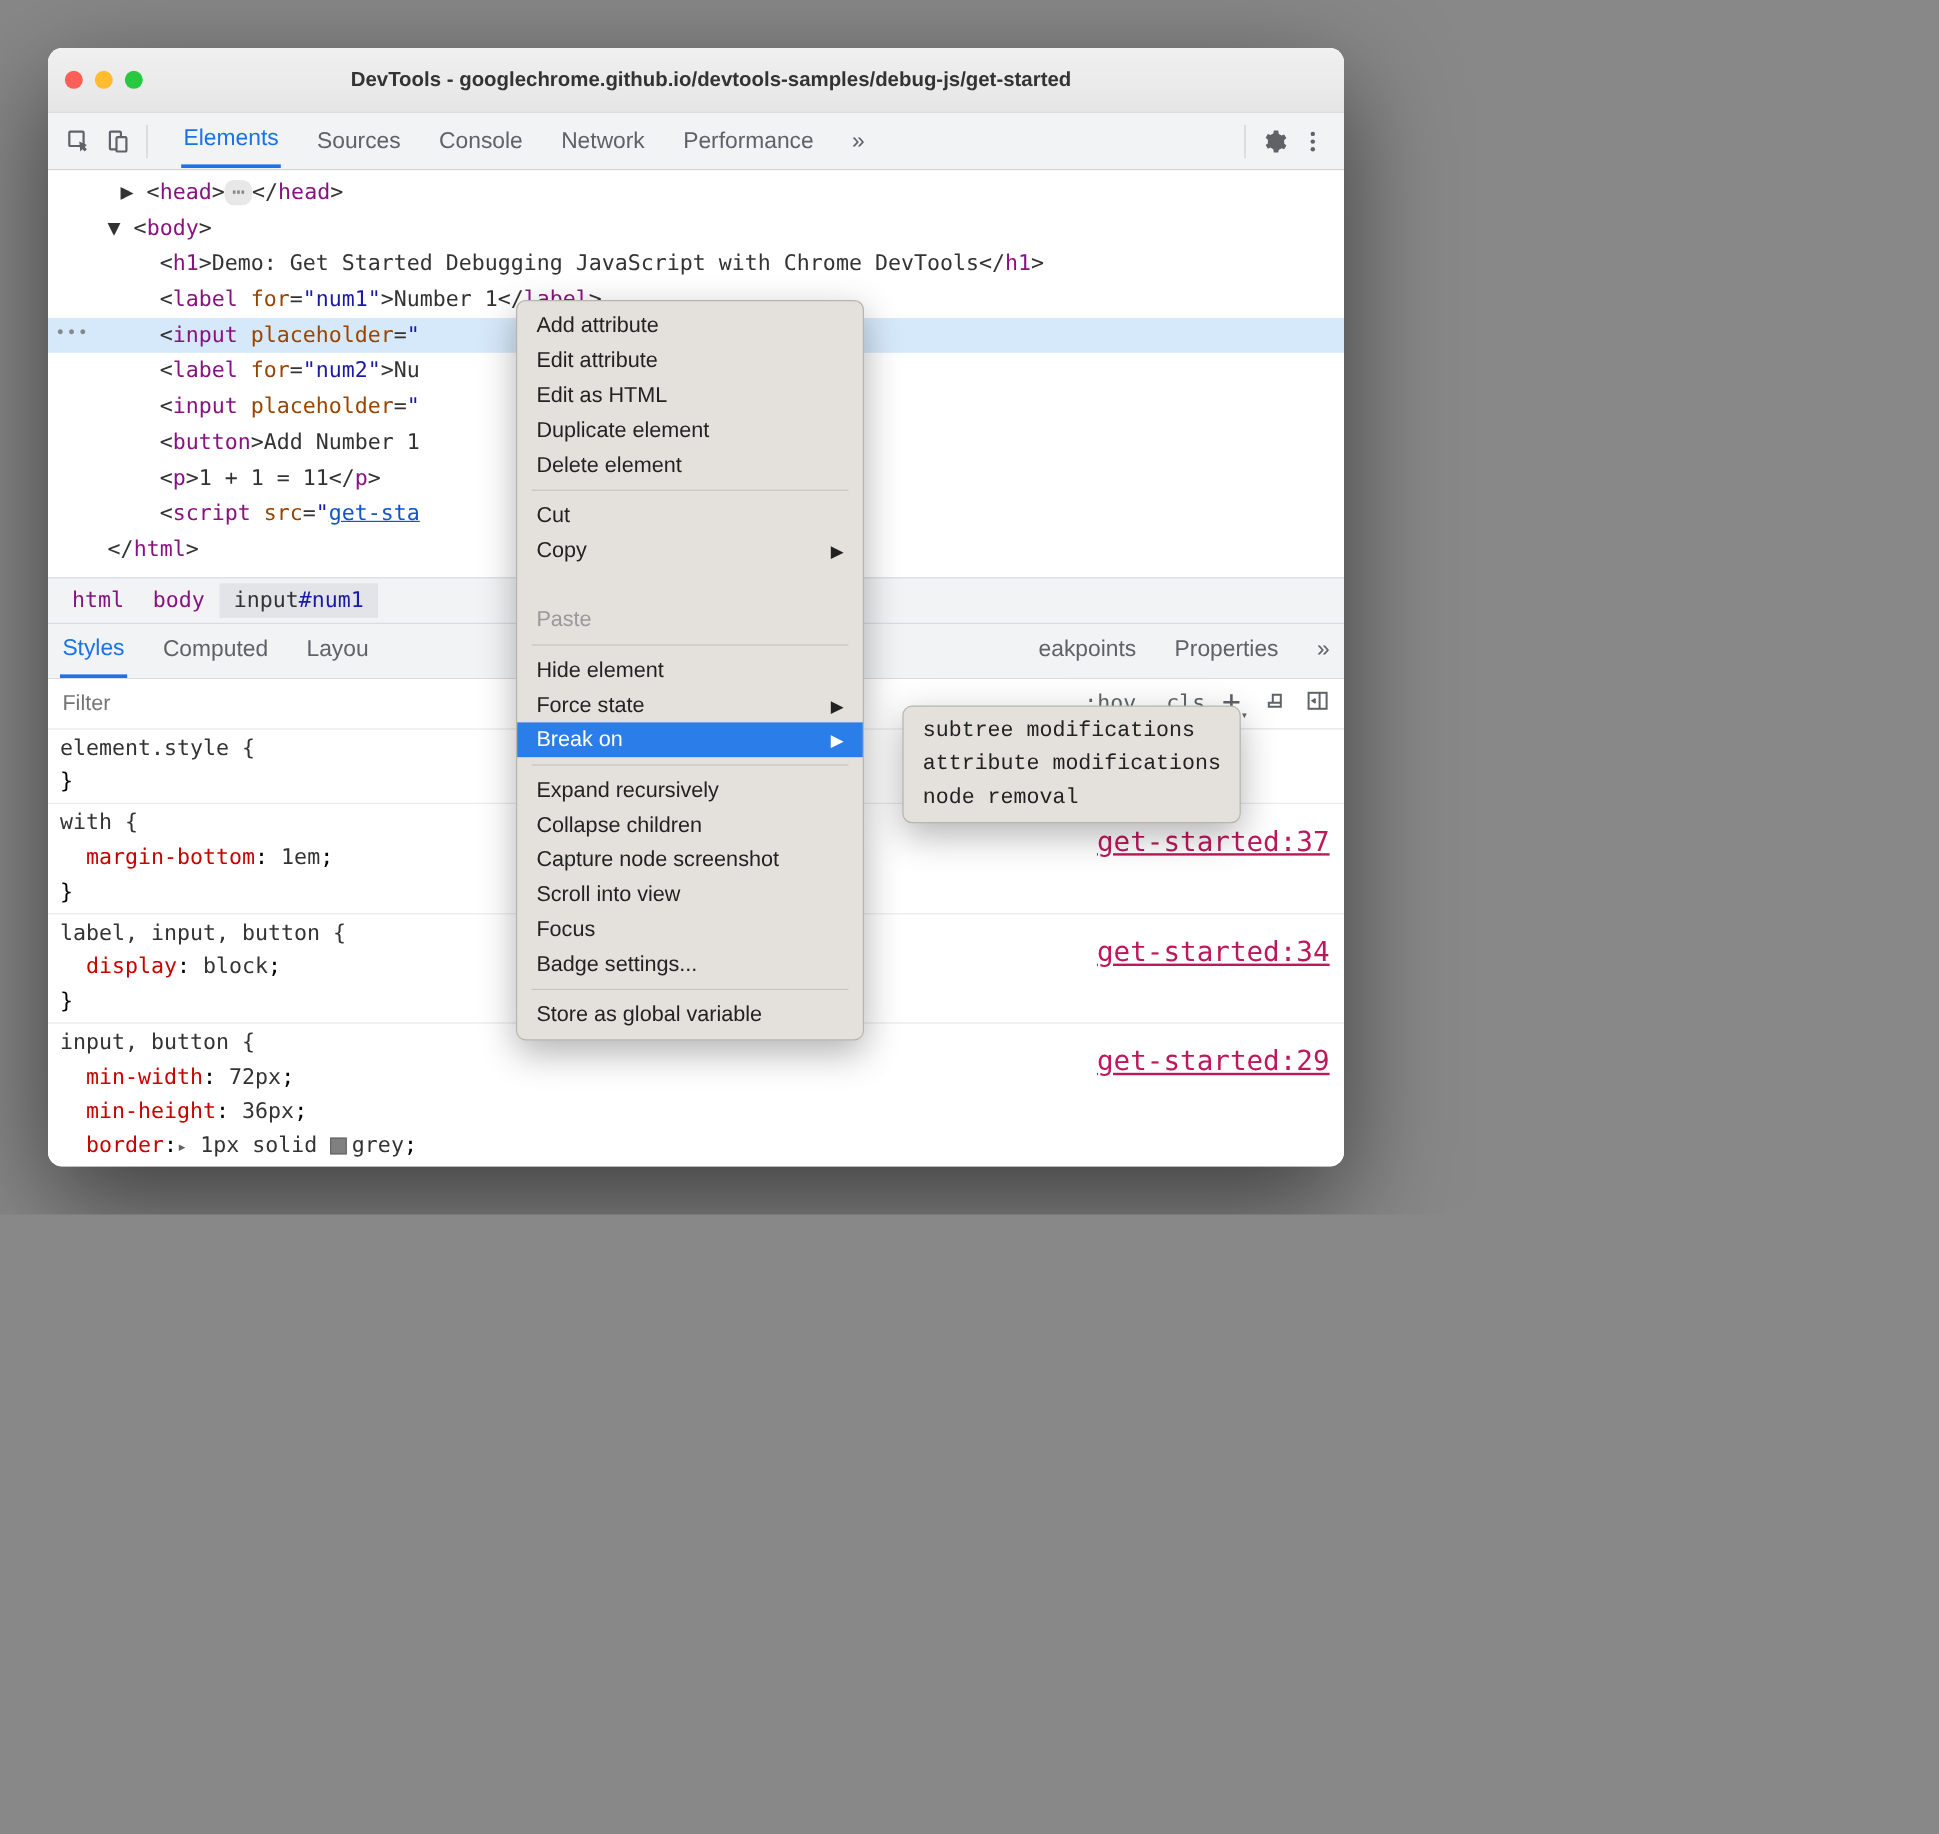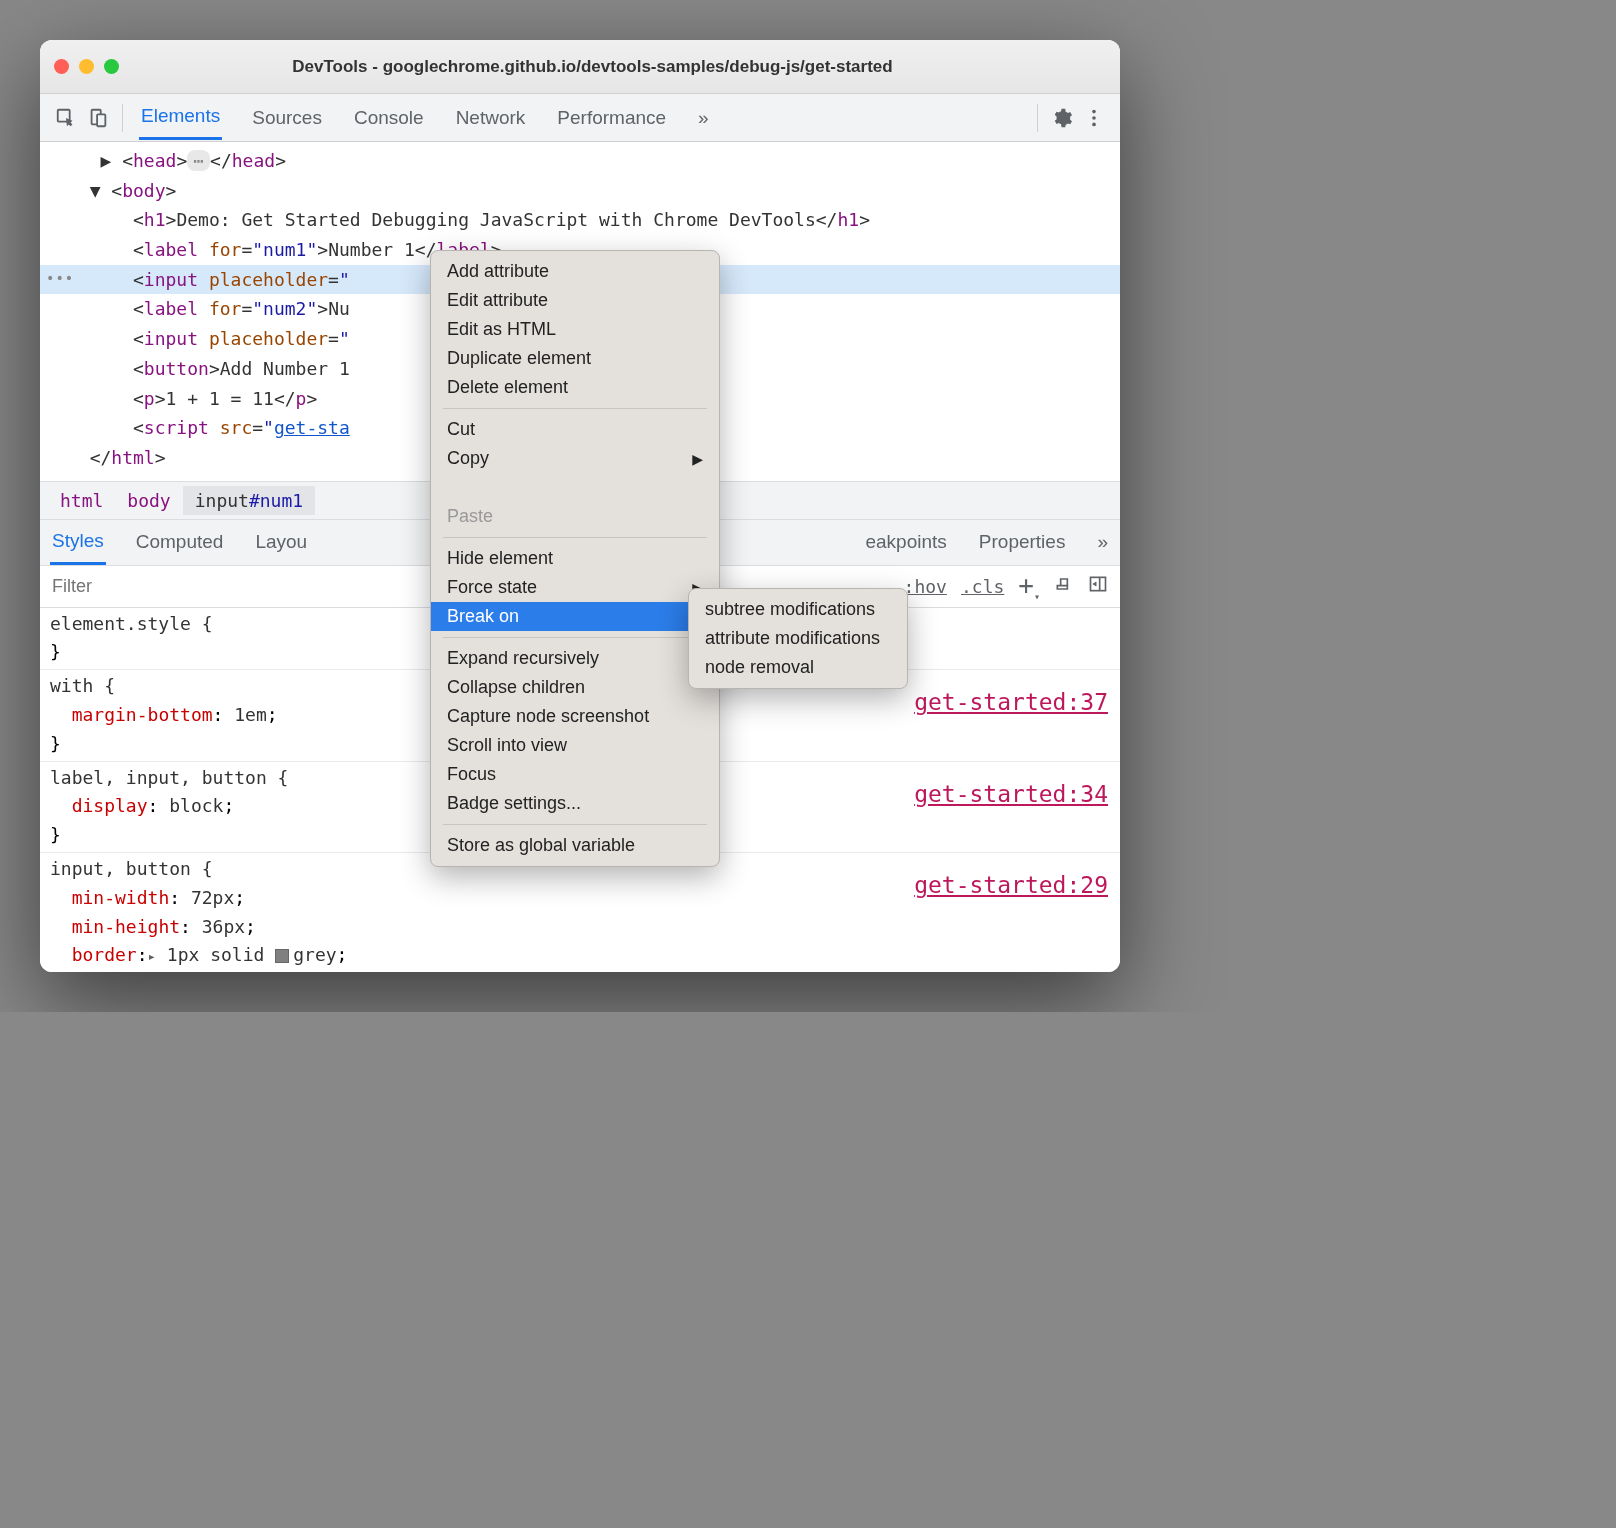--- a/index.html
+++ b/index.html
@@ -8,21 +8,21 @@
 .titlebar { height: 54px; background: linear-gradient(#f0f0f0,#e6e6e6); border-bottom: 1px solid #d0d0d0; display: flex; align-items: center; padding: 0 14px; }
 .traffic { display: flex; gap: 10px; margin-right: 20px; }
 .dot { width: 15px; height: 15px; border-radius: 50%; }
 .dot.red { background: #ff5f57; }
 .dot.yellow { background: #febc2e; }
 .dot.green { background: #28c840; }
 .title { flex: 1; text-align: center; font-weight: 600; font-size: 17px; color: #333; margin-left:-60px; }
 .toolbar { height: 48px; background: #f1f3f4; border-bottom: 1px solid #d0d0d0; display: flex; align-items: center; padding: 0 10px; }
 .iconbtn { width: 32px; height: 32px; display: flex; align-items: center; justify-content: center; color: #5f6368; cursor: pointer; }
 .vsep { width: 1px; height: 28px; background: #d0d0d0; margin: 0 8px; }
-.tabs { display: flex; align-items: center; gap: 28px; margin-left: 8px; flex: 1; font-size: 19px; color: #5f6368; }
+.tabs { display: flex; align-items: center; gap: 28px; margin-left: 20px; flex: 1; font-size: 19px; color: #5f6368; }
 .tab { padding: 10px 2px; cursor: pointer; }
 .tab.active { color: #1a73e8; border-bottom: 3px solid #1a73e8; }
 .domtree { font-family: Menlo, Consolas, monospace; font-size: 18px; padding: 4px 0 8px 0; line-height: 1.65; background: #fff; }
 .domline { white-space: pre; padding: 0 10px 0 28px; position: relative; }
 .domline.selected { background: #d6e9fb; }
 .domline .more { position: absolute; left: 6px; top: 2px; color: #888; font-size: 14px; letter-spacing: 1px; }
 .tw { color: #333; }
 .tag { color: #881280; }
 .attr { color: #994500; }
 .val { color: #1a1aa6; }
@@ -206,19 +206,19 @@
     <div class="item">Expand recursively</div>
     <div class="item">Collapse children</div>
     <div class="item">Capture node screenshot</div>
     <div class="item">Scroll into view</div>
     <div class="item">Focus</div>
     <div class="item">Badge settings...</div>
     <hr>
     <div class="item">Store as global variable</div>
   </div>
 
-  <div class="submenu" style="top:548px;left:648px;">
+  <div class="submenu" style="top:548px;left:712px;font-family:Liberation Mono, monospace;">
     <div class="item">subtree modifications</div>
     <div class="item">attribute modifications</div>
     <div class="item">node removal</div>
   </div>
 
 </div>
 
 </body></html>

